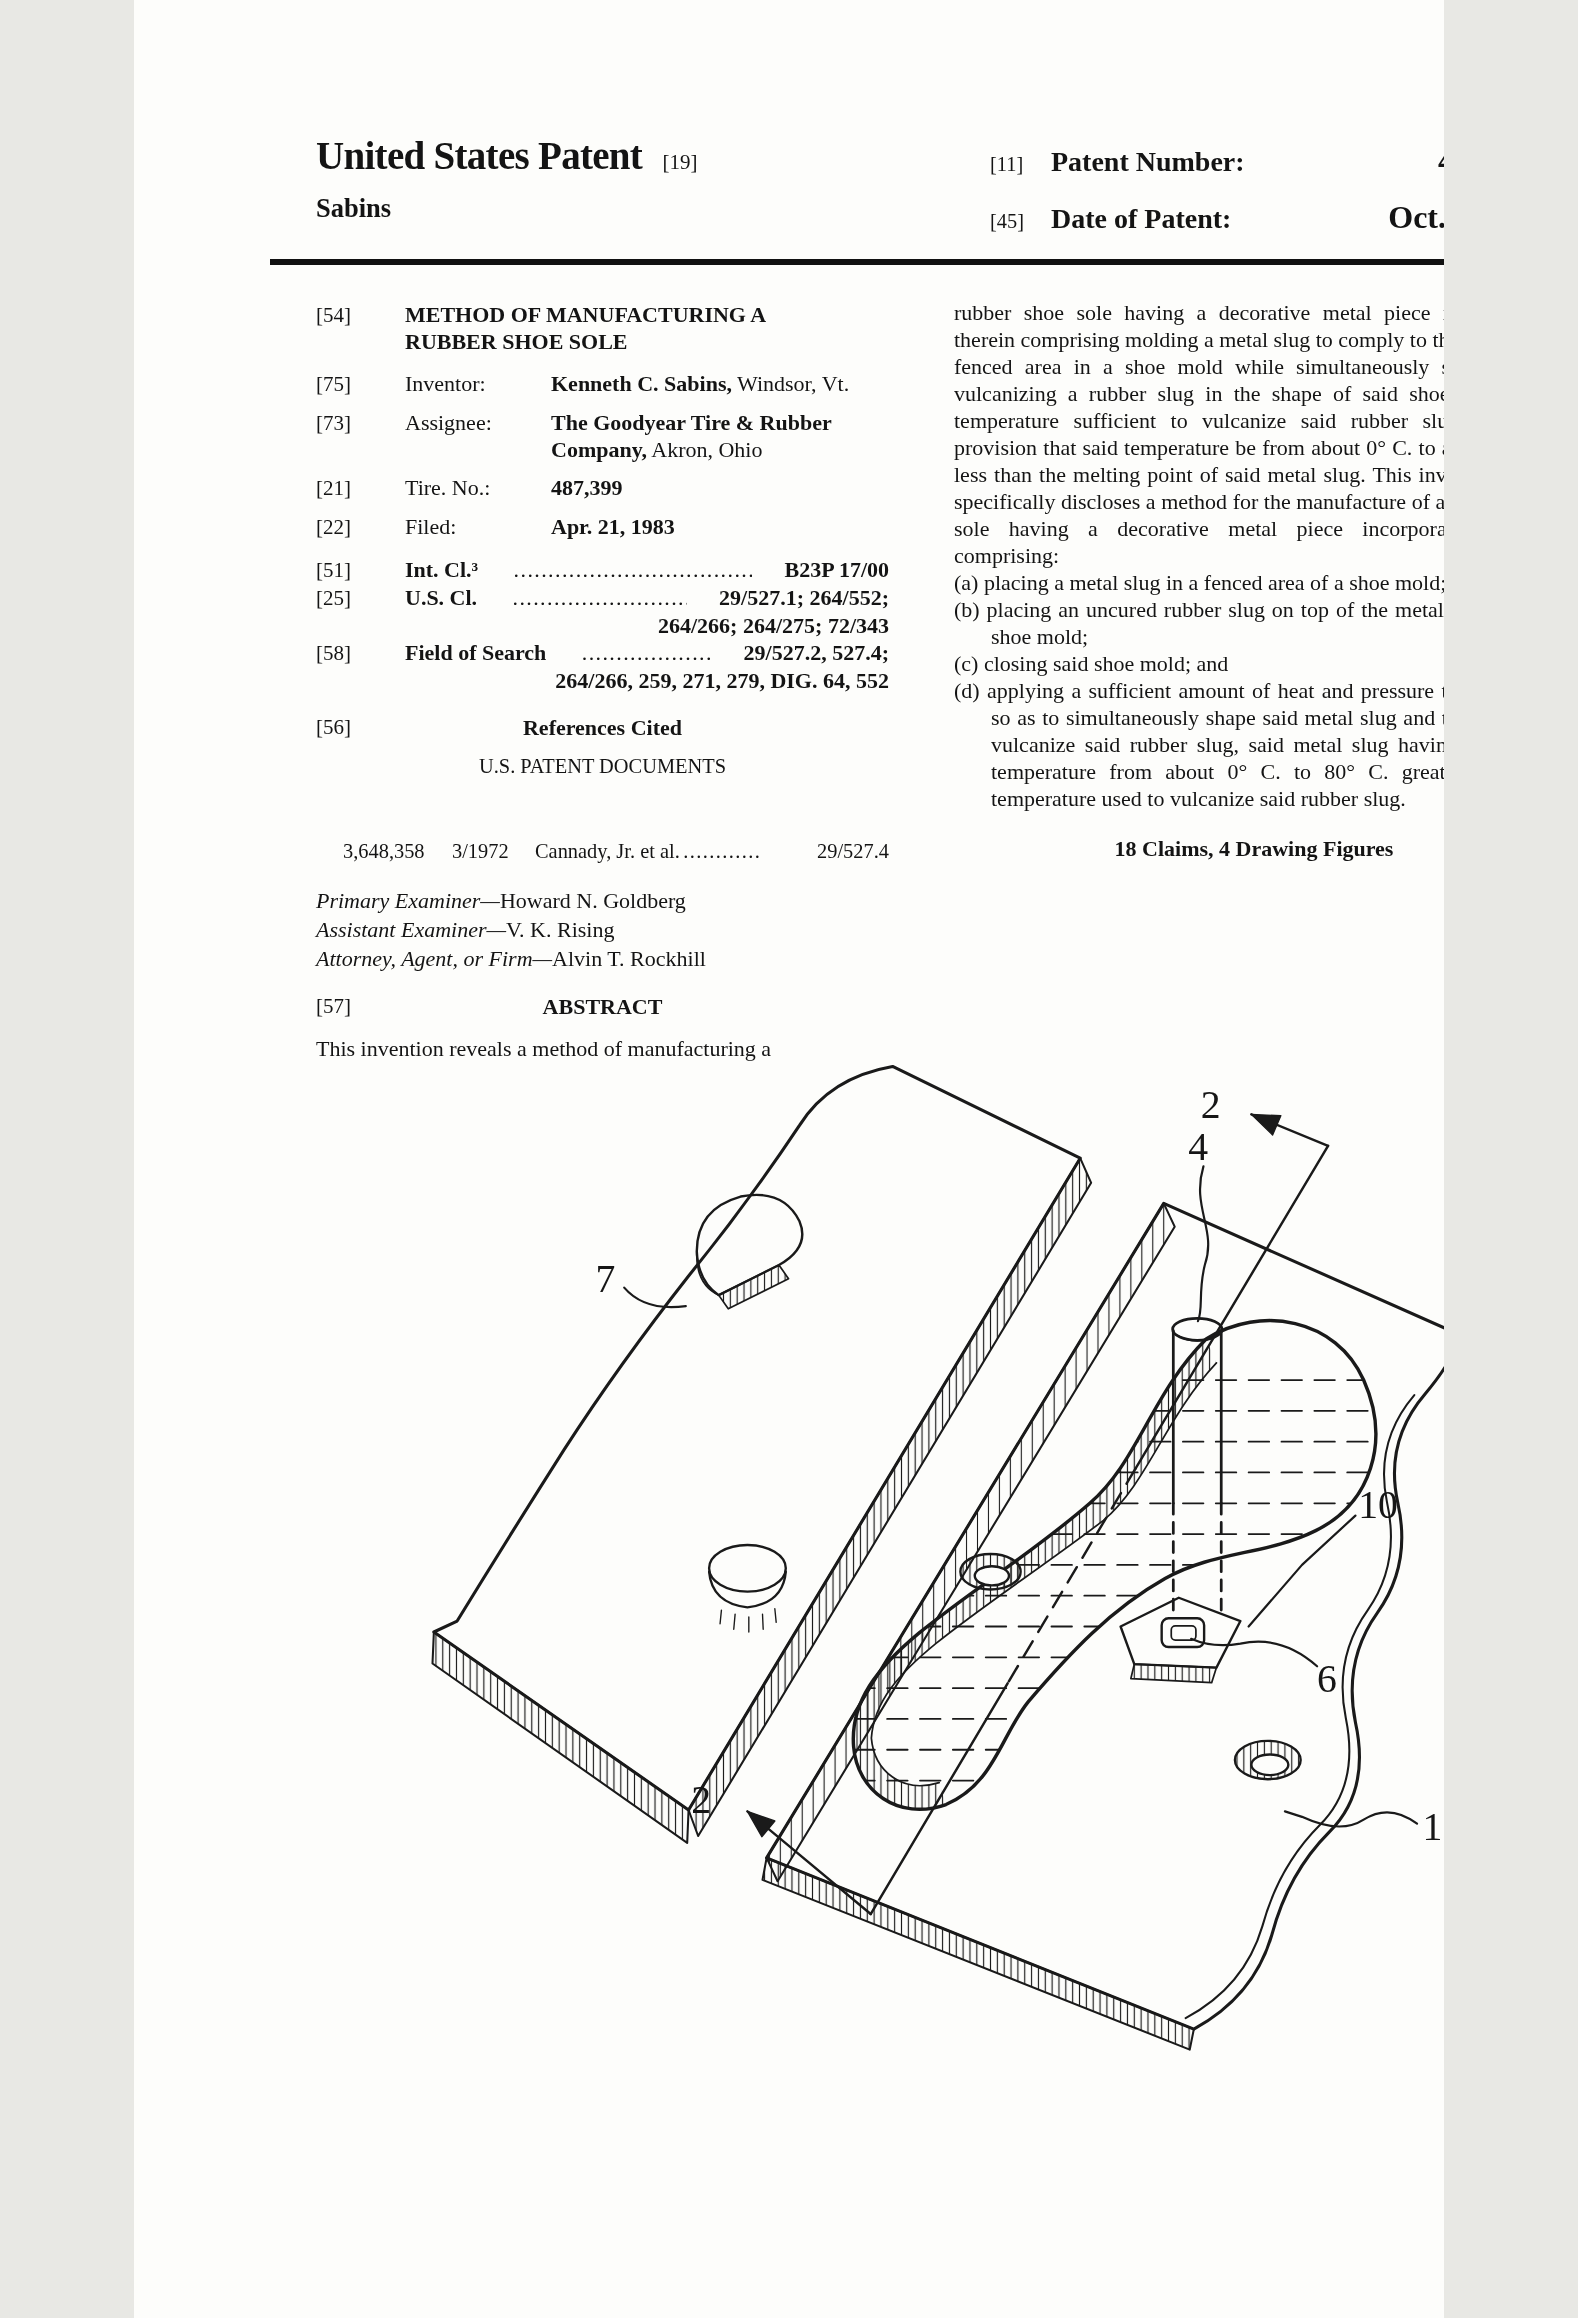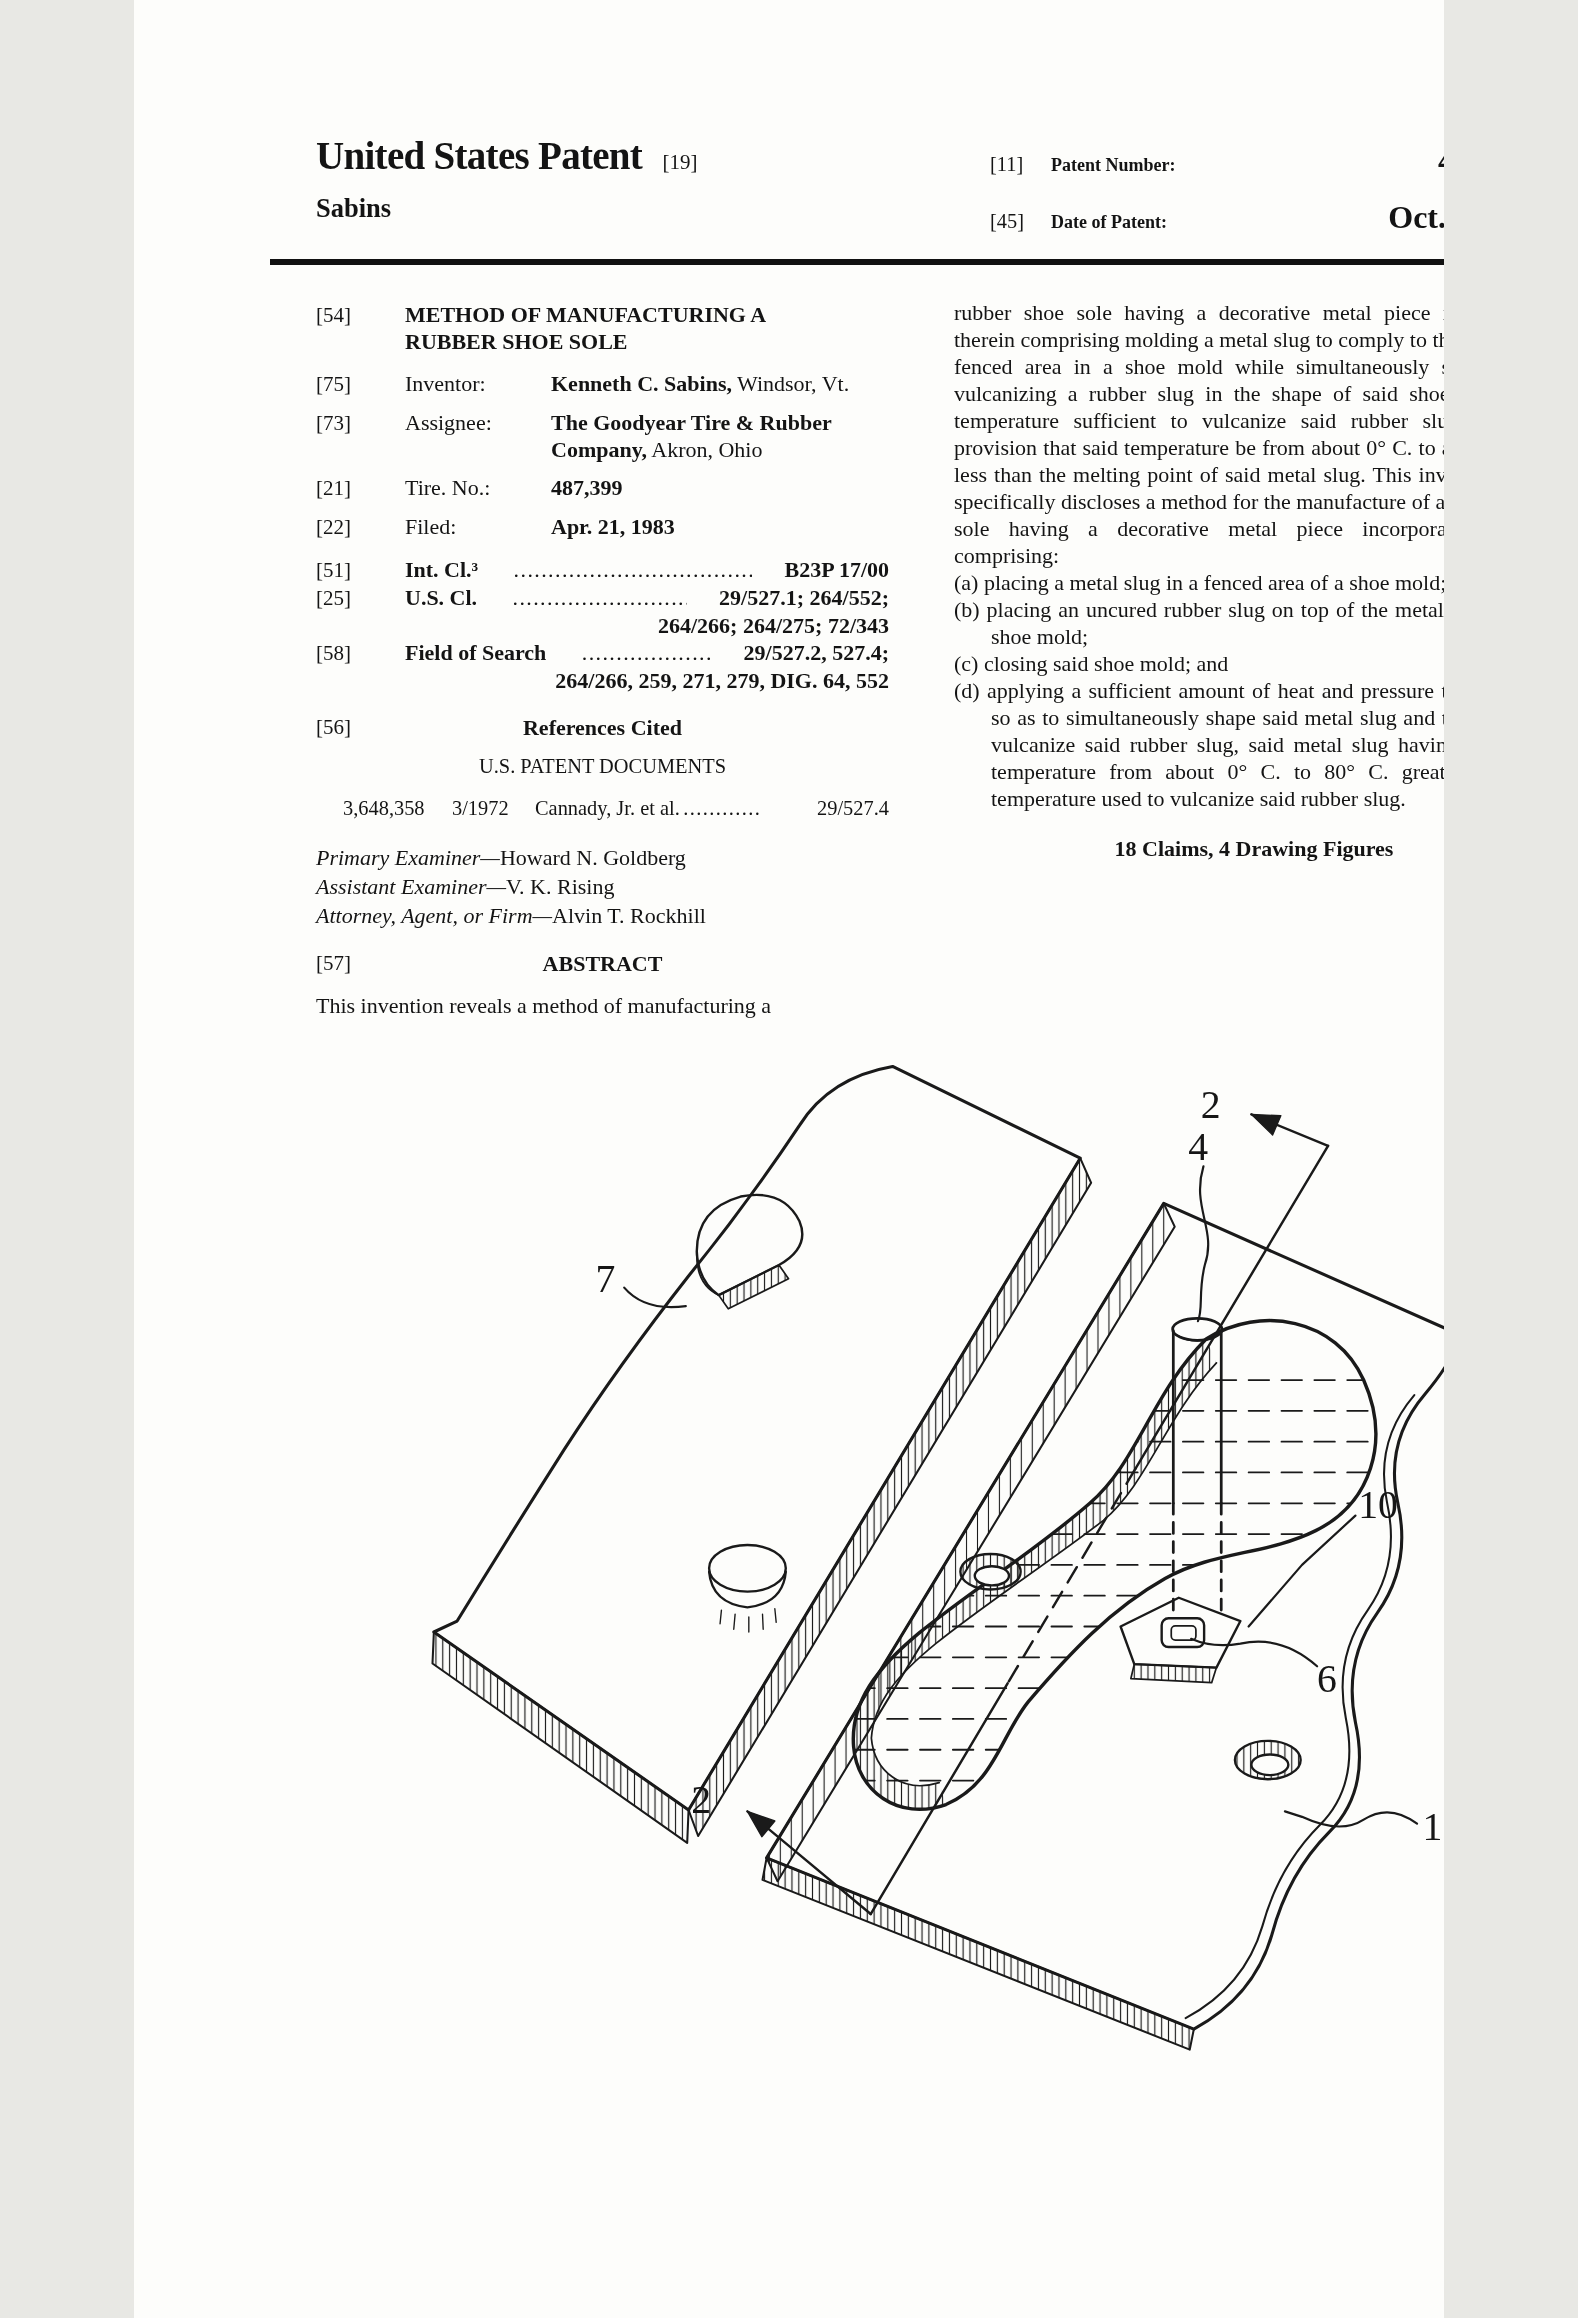--- a/index.html
+++ b/index.html
@@ -10,21 +10,21 @@
     overflow:hidden;
   }
   
   .hdr-left { position:absolute; left:182px; top:133px; width:653px; }
   .hdr-title { font-size:39px; font-weight:bold; letter-spacing:-0.7px; }
   .hdr-kind { font-size:21px; font-weight:normal; margin-left:20.4px; }
   .hdr-surname { font-size:26.5px; font-weight:bold; margin-top:15px; }
   .hdr-right { position:absolute; left:856px; top:142px; width:576px; }
   .hdr-row { display:flex; align-items:baseline; margin-bottom:20.4px; }
   .hdr-code { font-size:20.4px; width:61px; flex:0 0 auto; }
-  .hdr-lbl { font-size:18px; font-weight:bold; }
+  .hdr-lbl { font-size:28px; font-weight:bold; }
   .hdr-val { font-size:32px; font-weight:bold; margin-left:auto;font-family:Liberation Serif, serif; }
   .rule { position:absolute; left:136px; top:259px; width:1302px; height:6.1px; background:#111; }
 
   
   .col { position:absolute; font-size:22px; line-height:27px; }
   .col-left  { left:182px;  top:301px; width:573px; }
   .col-right { left:820px; top:299px; width:600px; }
 
   .row { display:flex; align-items:baseline;gap:32px; }
   .code { flex:0 0 57px; font-size:21px; }
@@ -36,21 +36,21 @@
   .nowrap { white-space:nowrap; }
 
   .sp-sm { margin-bottom:11px; }
   .sp-md { margin-bottom:15px; }
   .sp-lg { margin-bottom:20.4px; }
 
   .center-head { position:relative; text-align:center; }
   .center-head .code { position:absolute; left:0; top:0; }
 
   .cite-row { display:flex; align-items:baseline; margin-left:27px; font-size:20.4px; }
-  .cite-num { flex:0 0 109px; }
+  .cite-num { flex:0 0 109px;margin-top:43px; }
   .cite-date { flex:0 0 83px; }
   .cite-dots { flex:1 1 auto; min-width:0; overflow:hidden; white-space:nowrap; padding:0 3.4px; letter-spacing:1.4px; }
   .exm { line-height:29px; }
   .exm .it { font-style:italic; }
 
   .abs-body { text-align:justify; }
   .step { text-align:justify; padding-left:37px; text-indent:-37px; }
   .claims { text-align:center; font-weight:bold; margin-top:23px; }
 
   

